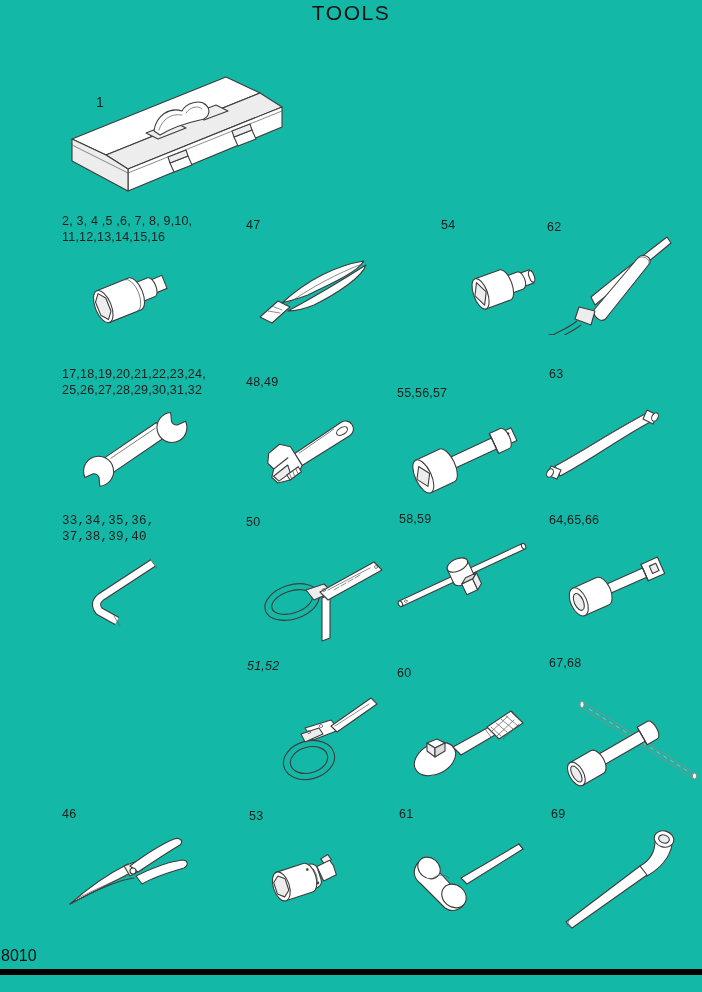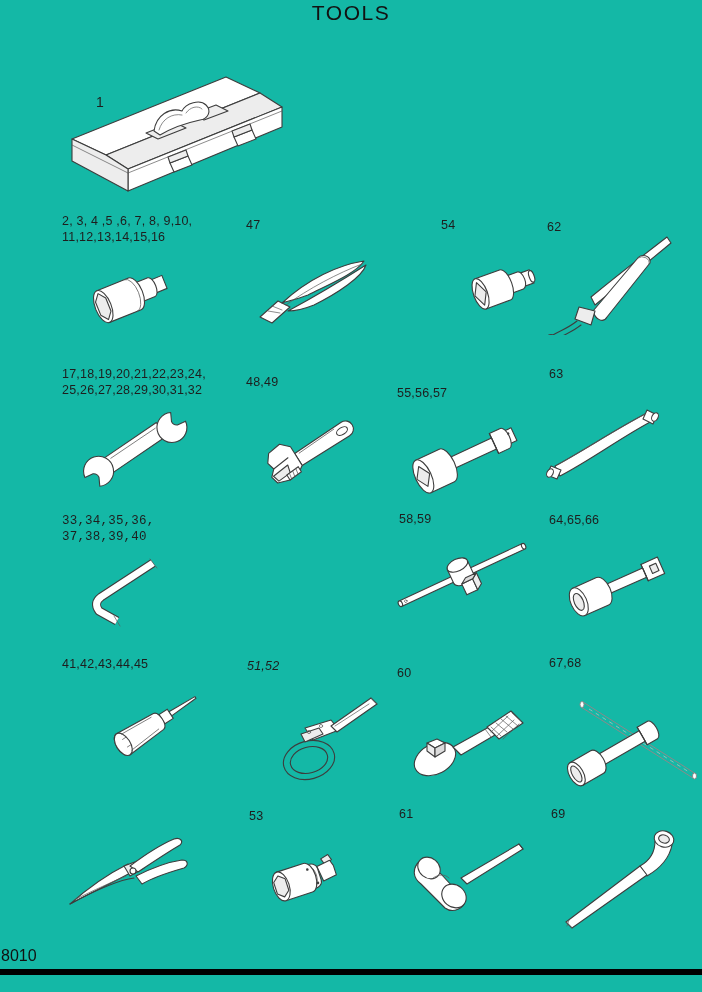--- a/index.html
+++ b/index.html
@@ -158,20 +158,33 @@
   <div class="cell" style="left:62px;top:513px;font-family:Liberation Mono, monospace;">
     <div class="lbl">33,34,35,36,
 37,38,39,40</div>
     <svg class="art" style="left:-5px;top:30px;" width="160" height="100" viewBox="0 0 160 100">
       <path d="M96,20 L44,54 Q36,60 42,68 L60,78" fill="none" stroke="#3d3d3d" stroke-width="9" stroke-linejoin="round" stroke-linecap="butt"></path>
       <path d="M96,20 L44,54 Q36,60 42,68 L60,78" fill="none" stroke="#ffffff" stroke-width="6.8" stroke-linejoin="round" stroke-linecap="butt"></path>
       <path class="th" d="M93,16 L100,25 M57,73 L63,83"></path>
     </svg>
   </div>
 
+  <div class="cell" style="left:246px;top:514px;">
+    <div class="lbl">50</div>
+    <svg class="art" style="left:-10px;top:14px;" width="160" height="120" viewBox="0 0 160 120">
+      <ellipse class="ln" cx="56" cy="74" rx="28" ry="17" transform="rotate(-18 56 74)"></ellipse>
+      <ellipse class="ln" cx="56" cy="74" rx="21" ry="11" transform="rotate(-18 56 74)"></ellipse>
+      <polygon class="fw" points="86,70 94,66 94,110 86,113"></polygon>
+      <polygon class="fs" points="70,62 88,56 96,64 78,72"></polygon>
+      <polygon class="fw" points="84,64 138,34 146,42 92,72"></polygon>
+      <path class="th" d="M92,62 L134,40 M98,62 l5,-3 M105,58 l5,-3 M112,54 l5,-3 M119,50 l5,-3"></path>
+      <circle cx="140" cy="39" r="1.5" class="th"></circle>
+      <circle cx="88" cy="62" r="1.5" class="th"></circle>
+    </svg>
+  </div>
 
   <div class="cell" style="left:399px;top:511px;">
     <div class="lbl">58,59</div>
     <svg class="art" style="left:-15px;top:12px;" width="160" height="110" viewBox="0 0 160 110">
       <g transform="rotate(-25 78 52)">
         <polygon class="fw" points="10,49 146,49 146,55 10,55"></polygon>
         <ellipse class="fw" cx="10" cy="52" rx="2" ry="3"></ellipse>
         <ellipse class="fw" cx="146" cy="52" rx="2" ry="3"></ellipse>
         <circle cx="16" cy="52" r="1.3" class="th"></circle>
         <path class="fw" d="M67,41 L67,56 A11,6 0 0 0 89,56 L89,41 Z"></path>
@@ -191,32 +204,20 @@
         <polygon class="fs" points="115,48 122,48 122,56 115,56"></polygon>
         <polygon class="fw" points="58,47 108,47 108,57 58,57"></polygon>
         <path class="ln" d="M108,43 L108,61"></path>
         <path class="fw" d="M36,37 L62,37 A8,15 0 0 1 62,67 L36,67 Z"></path>
         <ellipse class="fw" cx="36" cy="52" rx="8" ry="15"></ellipse>
         <ellipse class="fs" cx="36" cy="52" rx="4.5" ry="9"></ellipse>
       </g>
     </svg>
   </div>
 
-  <div class="cell" style="left:62px;top:656px;">
-    <div class="lbl">41,42,43,44,45</div>
-    <svg class="art" style="left:-5px;top:22px;" width="170" height="110" viewBox="0 0 170 110">
-      <g transform="rotate(-33 80 58)">
-        <polygon class="fw" points="120,55 150,56.5 150,58.5 120,60"></polygon>
-        <polygon class="fw" points="110,52 120,52 120,63 110,63"></polygon>
-        <path class="fw" d="M64,45 L106,48 C112,49 112,66 106,67 L64,70 A7,12.5 0 0 1 64,45 Z"></path>
-        <ellipse class="fw" cx="64" cy="57.5" rx="7" ry="12.5"></ellipse>
-        <path class="th" d="M68,48 L102,50 M68,67 L102,64 M66,53 L70,53 M66,62 L70,62"></path>
-      </g>
-    </svg>
-  </div>
 
   <div class="cell" style="left:247px;top:658px;font-style:italic;">
     <div class="lbl">51,52</div>
     <svg class="art" style="left:-12px;top:10px;" width="160" height="125" viewBox="0 0 160 125">
       <ellipse class="ln" cx="74" cy="92" rx="26" ry="19" transform="rotate(-15 74 92)"></ellipse>
       <ellipse class="ln" cx="74" cy="92" rx="19" ry="13" transform="rotate(-15 74 92)"></ellipse>
       <polygon class="fw" points="70,60 96,52 104,62 78,72"></polygon>
       <polygon class="fs" points="66,66 84,60 88,66 70,74"></polygon>
       <polygon class="fw" points="96,58 136,30 142,36 102,64"></polygon>
       <path class="th" d="M100,58 L134,36 M136,30 L142,36"></path>
@@ -252,20 +253,21 @@
         <polygon class="fw" points="52,79 106,79 106,91 52,91"></polygon>
         <path class="ln" d="M106,75 L106,95"></path>
         <path class="fw" d="M30,72 L54,72 A7,13 0 0 1 54,98 L30,98 Z"></path>
         <ellipse class="fw" cx="30" cy="85" rx="7" ry="13"></ellipse>
         <ellipse class="fs" cx="30" cy="85" rx="4" ry="9"></ellipse>
       </g>
     </svg>
   </div>
 
   <div class="cell" style="left:62px;top:806px;">
+    <div class="lbl">46</div>
     <svg class="art" style="left:-8px;top:8px;" width="160" height="110" viewBox="0 0 160 110">
       <path class="fw" d="M74,50 C54,60 34,74 16,90 C38,78 60,68 78,58 Z"></path>
       <path class="ln" d="M16,90 C42,76 64,66 80,64"></path>
       <path class="th" d="M20,86 C40,76 58,68 72,62"></path>
       <polygon class="fs" points="70,52 86,46 90,54 76,62"></polygon>
       <path class="fw" d="M76,52 C92,40 108,30 120,25 C126,23 130,27 126,31 C114,38 96,50 84,58 Z"></path>
       <path class="fw" d="M82,62 C98,54 114,48 128,46 C134,46 135,51 130,54 C116,58 98,64 88,70 Z"></path>
       <circle class="fw" cx="79" cy="57" r="3"></circle>
     </svg>
   </div>

